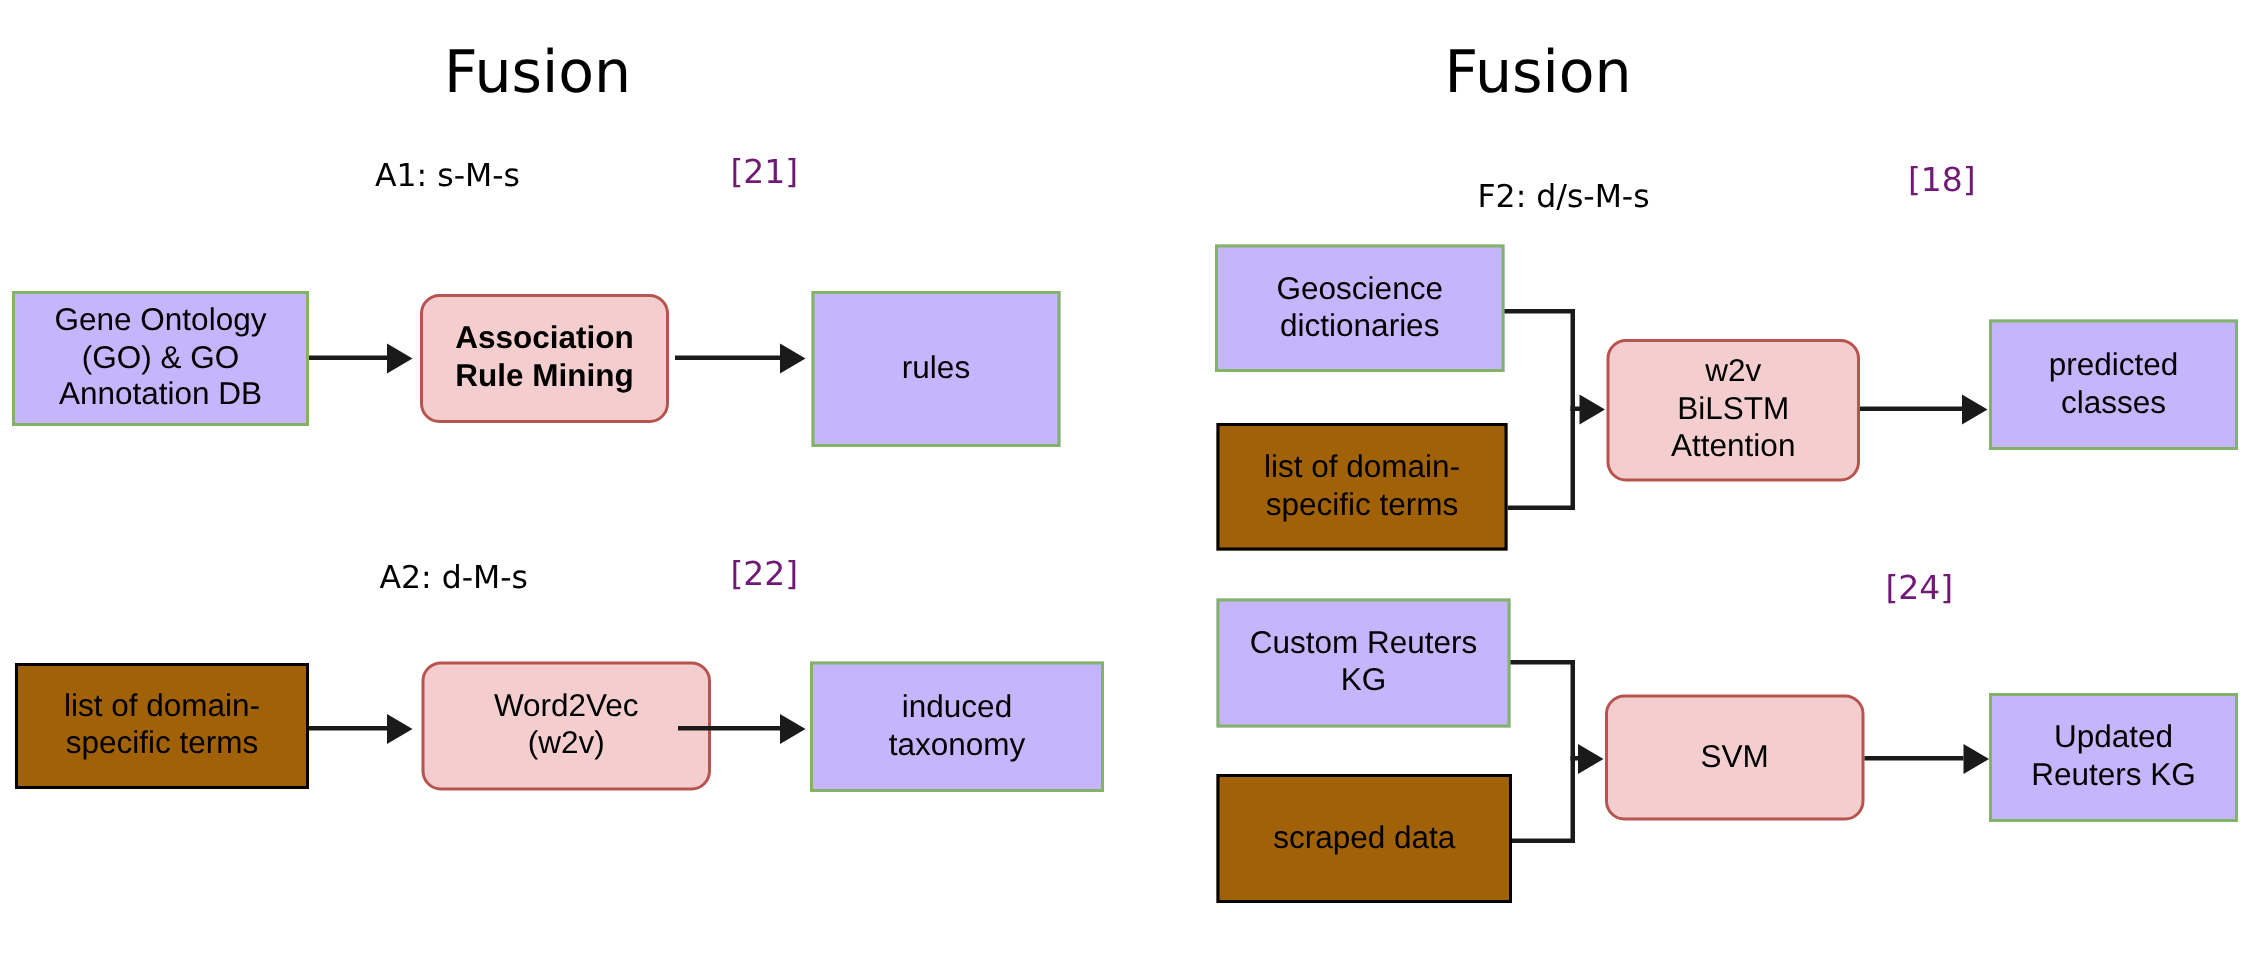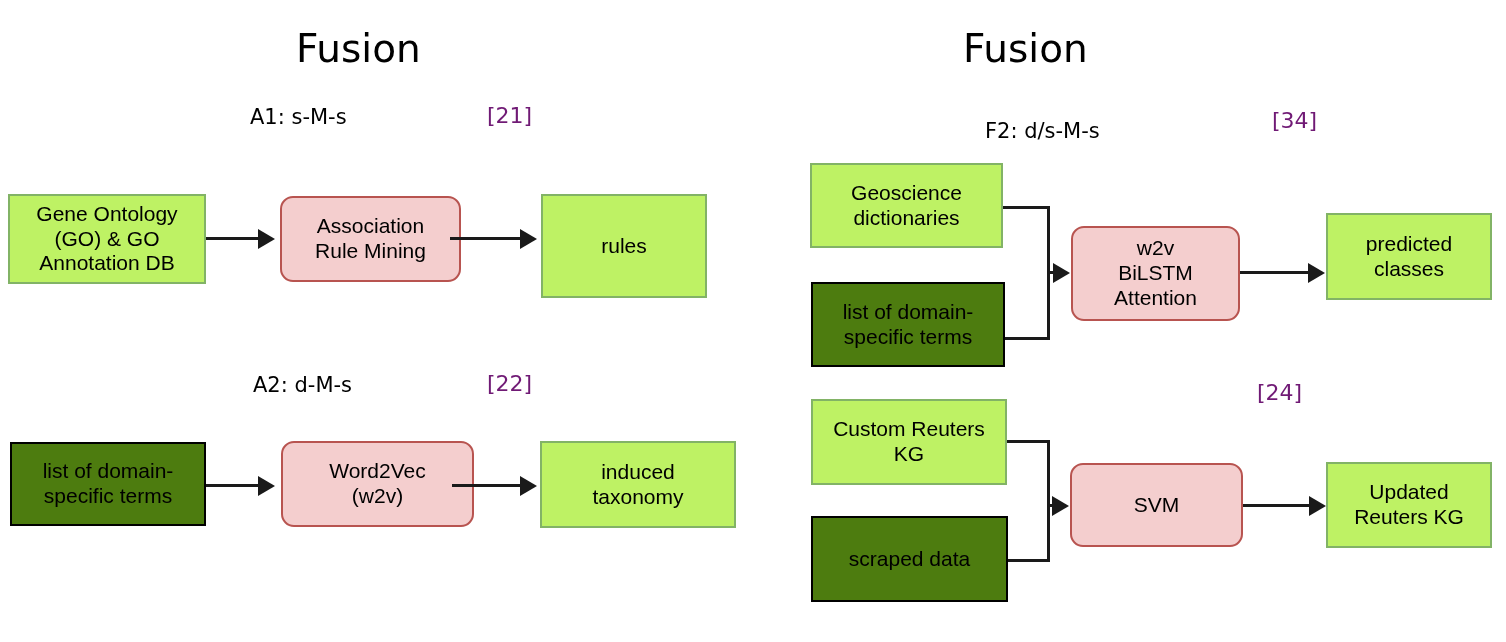--- a/index.html
+++ b/index.html
@@ -54,25 +54,25 @@
     align-items: center;
     justify-content: center;
     text-align: center;
     font-family: "Liberation Sans", sans-serif;
     font-size: 21px;
     line-height: 1.18;
     color: #000;
     padding: 2px 4px;
   }
   .node-green {
-    background: #bef264;
+    background: #c4b5fd;
     border: 2px solid #82b366;
   }
   .node-white {
-    background: #4d7c0f;
+    background: #a16207;
     border: 2px solid #000000;
   }
   .node-pink {
     background: #f4cece;
     border: 2px solid #b85450;
     border-radius: 13px;
   }
 
   
   .hline {
@@ -104,21 +104,21 @@
   <div class="col-title" style="left:963px; top:29px;">Fusion</div>
 
   <div class="pat-label" style="left:250px; top:107px;">A1: s-M-s</div>
   <div class="cite-label" style="left:487px; top:105px;">[21]</div>
 
   <div class="node node-green" style="left:8px; top:194px; width:198px; height:90px;">Gene Ontology<br>(GO) &amp; GO<br>Annotation DB</div>
 
   <div class="hline" style="left:206px; top:237px; width:52px;"></div>
   <div class="arrowhead" style="left:258px; top:229px;"></div>
 
-  <div class="node node-pink" style="left:280px; top:196px; width:181px; height:86px;">Association<br>Rule Mining</div>
+  <div class="node node-pink" style="left:280px; top:196px; width:166px; height:86px;font-weight:bold;">Association<br>Rule Mining</div>
 
   <div class="hline" style="left:450px; top:237px; width:70px;"></div>
   <div class="arrowhead" style="left:520px; top:229px;"></div>
 
   <div class="node node-green" style="left:541px; top:194px; width:166px; height:104px;">rules</div>
 
   <div class="pat-label" style="left:253px; top:375px;">A2: d-M-s</div>
   <div class="cite-label" style="left:487px; top:373px;">[22]</div>
 
   <div class="node node-white" style="left:10px; top:442px; width:196px; height:84px;">list of domain-<br>specific terms</div>
@@ -127,21 +127,21 @@
   <div class="arrowhead" style="left:258px; top:476px;"></div>
 
   <div class="node node-pink" style="left:281px; top:441px; width:193px; height:86px;">Word2Vec<br>(w2v)</div>
 
   <div class="hline" style="left:452px; top:484px; width:68px;"></div>
   <div class="arrowhead" style="left:520px; top:476px;"></div>
 
   <div class="node node-green" style="left:540px; top:441px; width:196px; height:87px;">induced<br>taxonomy</div>
 
   <div class="pat-label" style="left:985px; top:121px;text-align:center;">F2: d/s-M-s</div>
-  <div class="cite-label" style="left:1272px; top:110px;">[34]</div>
+  <div class="cite-label" style="left:1272px; top:110px;">[18]</div>
 
   <div class="node node-green" style="left:810px; top:163px; width:193px; height:85px;">Geoscience<br>dictionaries</div>
 
   <div class="node node-white" style="left:811px; top:282px; width:194px; height:85px;">list of domain-<br>specific terms</div>
 
   <div class="hline" style="left:1003px; top:206px; width:47px;"></div>
   <div class="hline" style="left:1005px; top:337px; width:45px;"></div>
   <div class="vline" style="left:1047px; top:206px; height:134px;"></div>
   <div class="hline" style="left:1047px; top:271px; width:16px;"></div>
   <div class="arrowhead" style="left:1053px; top:263px;"></div>

